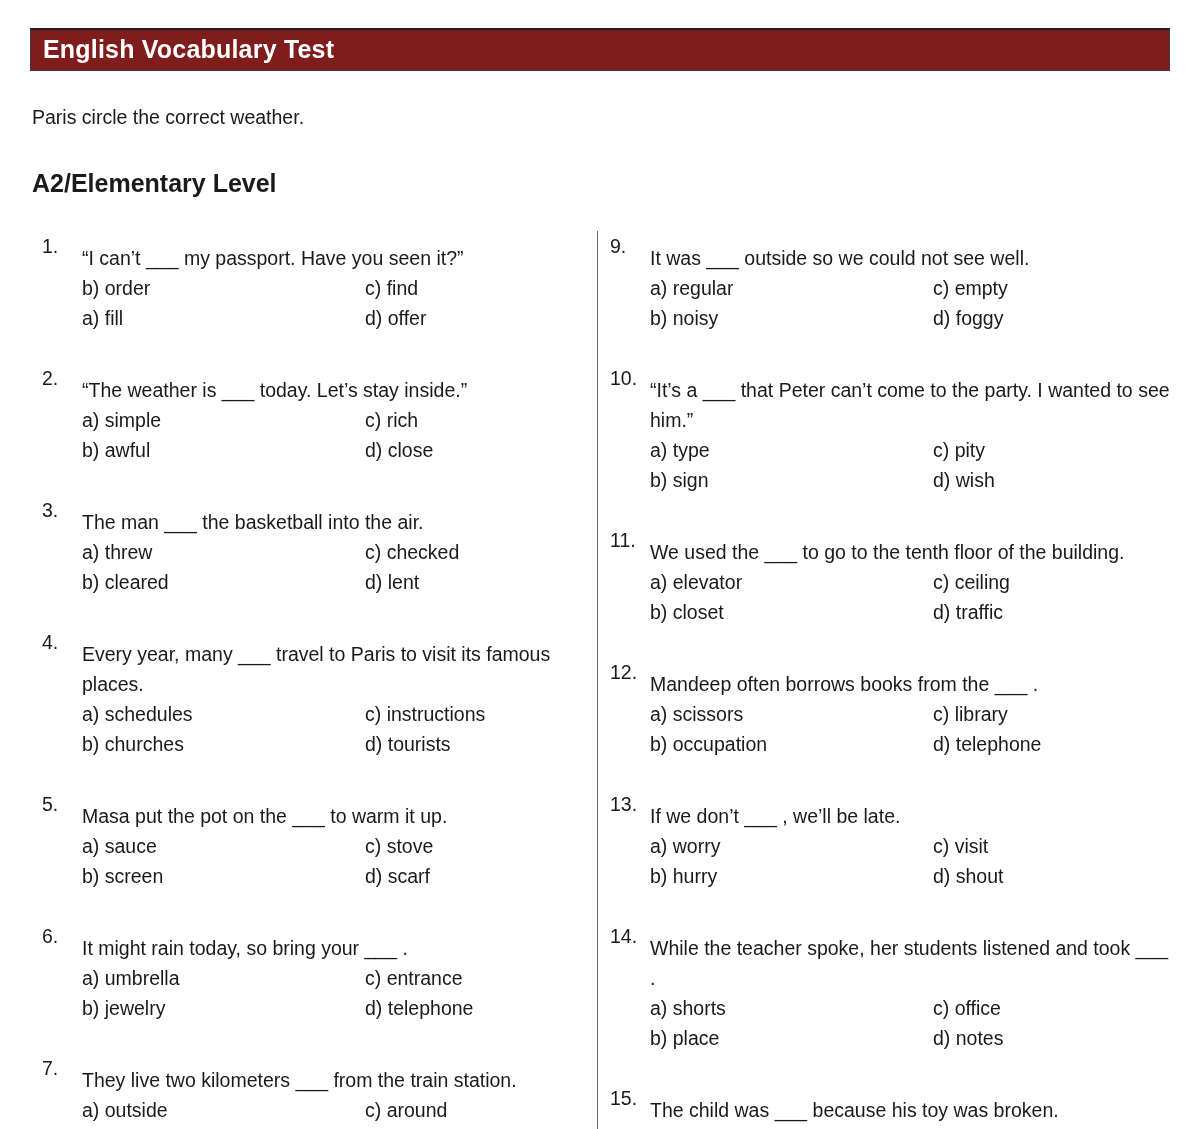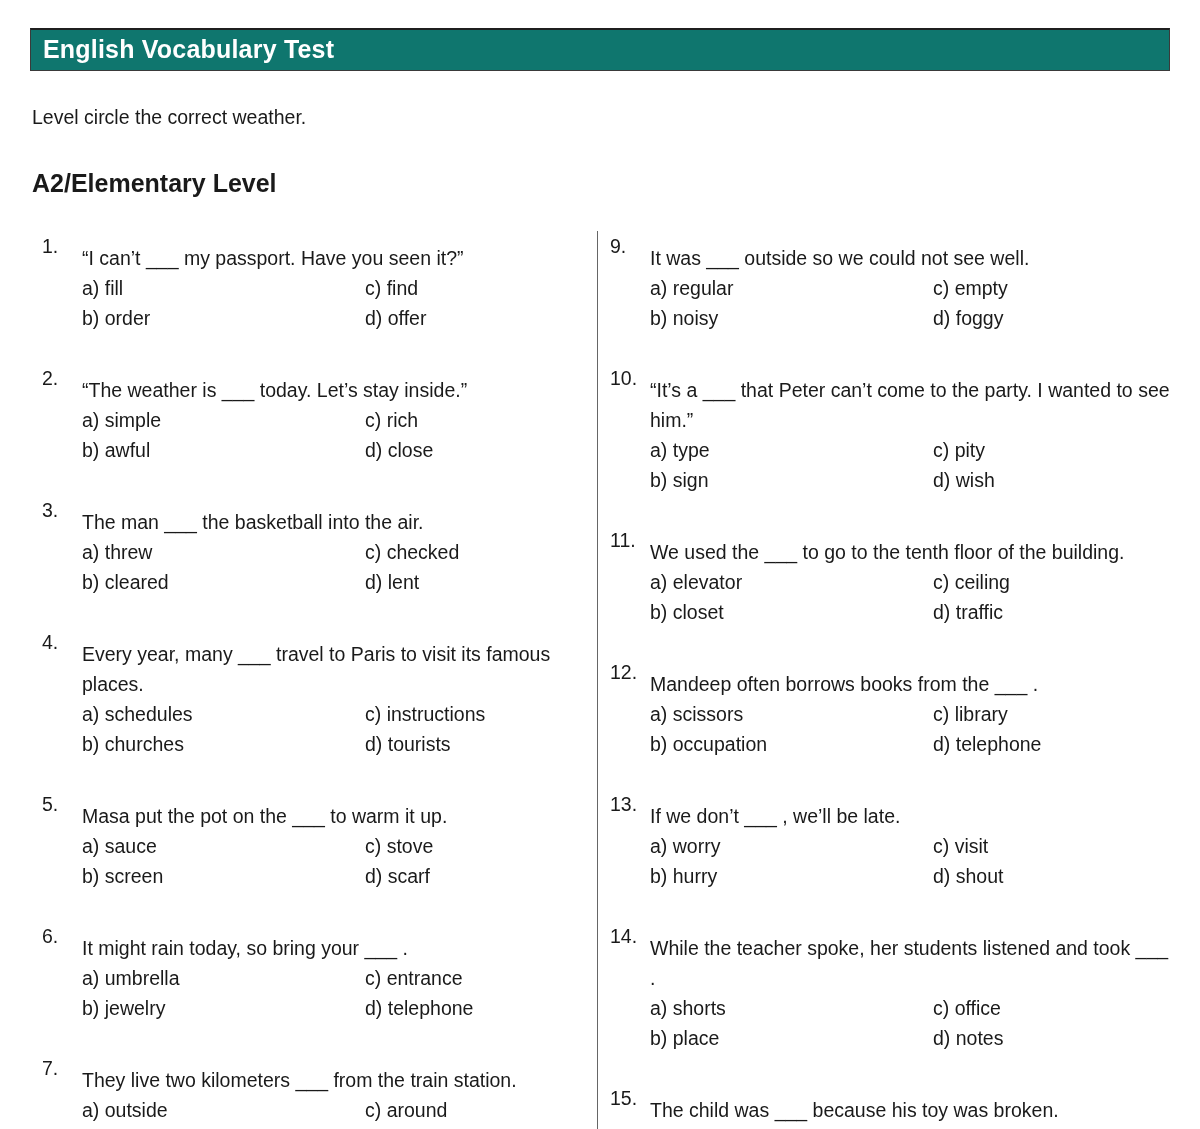--- a/index.html
+++ b/index.html
@@ -12,21 +12,21 @@
     height: 1129px;
     overflow: hidden;
     font-family: "Liberation Sans", sans-serif;
     color: #1a1a1a;
   }
   .page {
     padding: 28px 30px 0 30px;
     box-sizing: border-box;
   }
   .header-bar {
-    background: #0f766e;
+    background: #7f1d1d;
     border: 1px solid #3a3a3a;
     border-top: 2px solid #1f1f1f;
     padding: 4px 12px 6px 12px;
     box-sizing: border-box;
   }
   .header-bar h1 {
     margin: 0;
     color: #ffffff;
     font-size: 25px;
     font-weight: bold;
@@ -84,33 +84,33 @@
 </style>
 </head>
 <body>
 
 <div class="page">
 
   <div class="header-bar">
     <h1>English Vocabulary Test</h1>
   </div>
 
-  <p class="instruction"><span>Level </span><span class="bold">circle</span><span> the correct weather.</span></p>
+  <p class="instruction"><span>Paris </span><span class="bold">circle</span><span> the correct weather.</span></p>
 
   <h2 class="level-heading">A2/Elementary Level</h2>
 
   <div class="columns">
     <div class="col col-left" id="col-left">
         <div class="question">
           <div class="q-num">1.</div>
           <div class="q-body">
             <div class="q-text">“I can’t ___ my passport. Have you seen it?”</div>
             <div class="q-options">
+              <div class="q-option">b) order</div>
               <div class="q-option">a) fill</div>
-              <div class="q-option">b) order</div>
               <div class="q-option">c) find</div>
               <div class="q-option">d) offer</div>
             </div>
           </div>
         </div>
         <div class="question">
           <div class="q-num">2.</div>
           <div class="q-body">
             <div class="q-text">“The weather is ___ today. Let’s stay inside.”</div>
             <div class="q-options">

